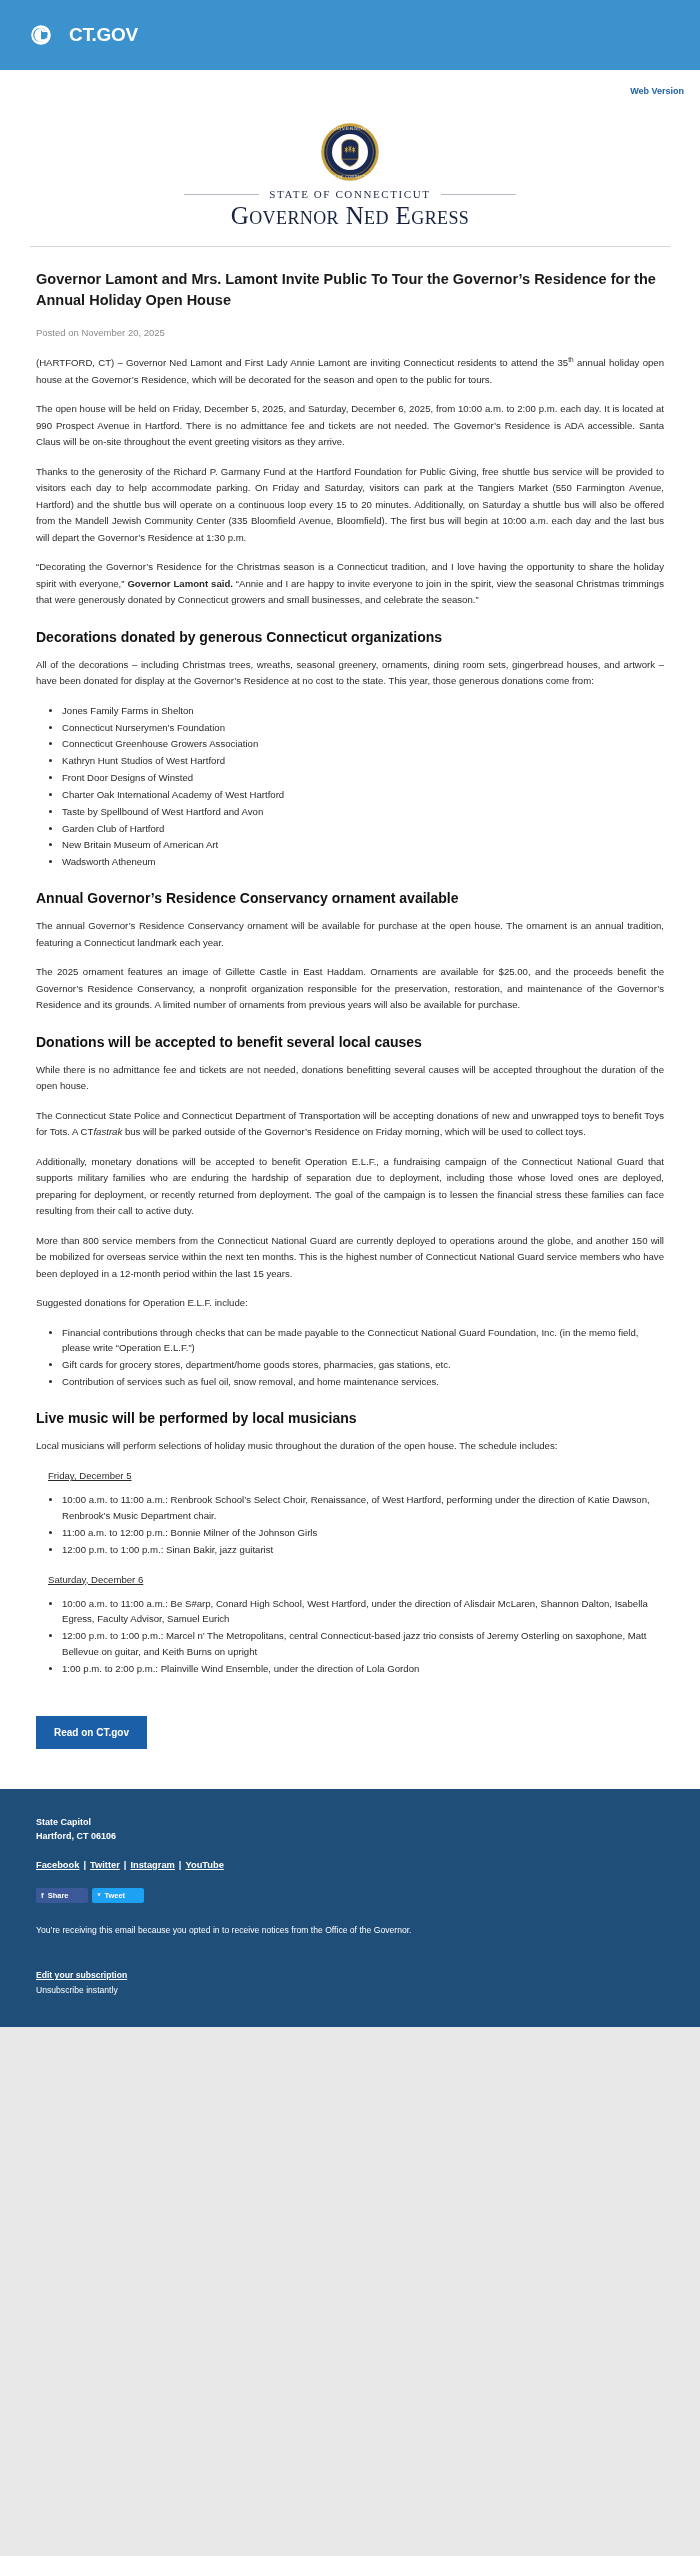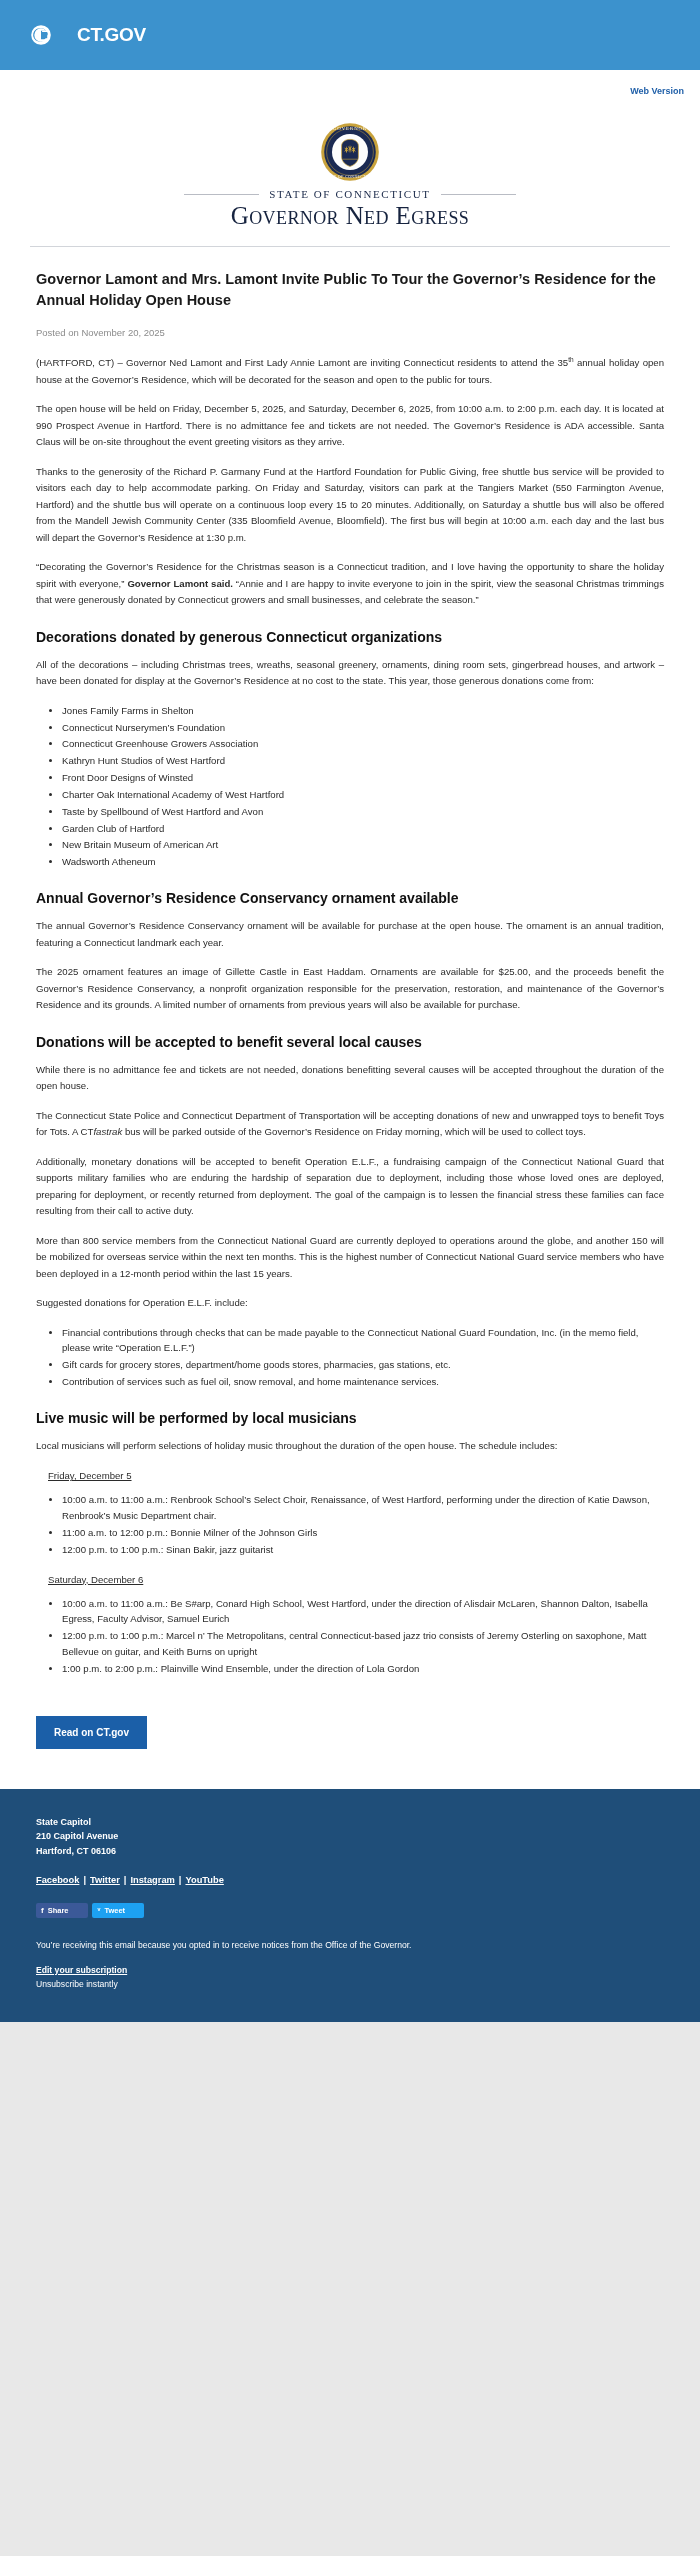--- a/index.html
+++ b/index.html
@@ -15,21 +15,21 @@
   .email-wrap { width:700px; margin:0 auto; background:#e8e8e8; }
 
   
   .topbar {
     background:#3c92cd;
     height:70px;
     display:flex;
     align-items:center;
     padding:0 30px;
   }
-  .logo { display:flex; align-items:center; gap:25px; }
+  .logo { display:flex; align-items:center; gap:17px; }
   .logo-mark {
     width:22px; height:22px;
     position:relative;
   }
   .logo-mark svg { display:block; }
   .logo-text {
     color:#ffffff;
     font-size:19px;
     font-weight:bold;
     letter-spacing:-0.3px;
@@ -178,21 +178,21 @@
     border-radius:2px;
     margin-bottom:3px;
     cursor:pointer;
     width:52px;
   }
   .share-btn.tw { background:#1da1f2; }
   .share-btn .gl { font-size:8px; line-height:1; }
   .footer .notice {
     font-size:8.6px;
     line-height:1.6;
-    margin-bottom:10px;
+    margin-bottom:30px;
   }
   .footer .sublinks { font-size:8.6px; line-height:1.7; }
   .footer .sublinks a { color:#ffffff; cursor:pointer; }
   .footer .sublinks .edit { font-weight:bold; text-decoration:underline; display:block; }
   .footer .sublinks .unsub { text-decoration:none; display:block; }
 </style>
 </head>
 <body>
 
 <div class="email-wrap">
@@ -311,21 +311,20 @@
     </div>
 
     <div class="cta-wrap">
       <a class="cta" href="#">Read on CT.gov</a>
     </div>
   </div>
 
   <div class="footer">
     <div class="addr">
       <div>State Capitol</div>
-      <div>210 Capitol Avenue</div>
       <div>Hartford, CT 06106</div>
     </div>
 
     <div class="sociallinks">
       <a href="#">Facebook</a><span class="sep">|</span><a href="#">Twitter</a><span class="sep">|</span><a href="#">Instagram</a><span class="sep">|</span><a href="#">YouTube</a>
     </div>
 
     <div class="share-buttons">
       <div class="share-btn">
         <span class="gl">f</span>

